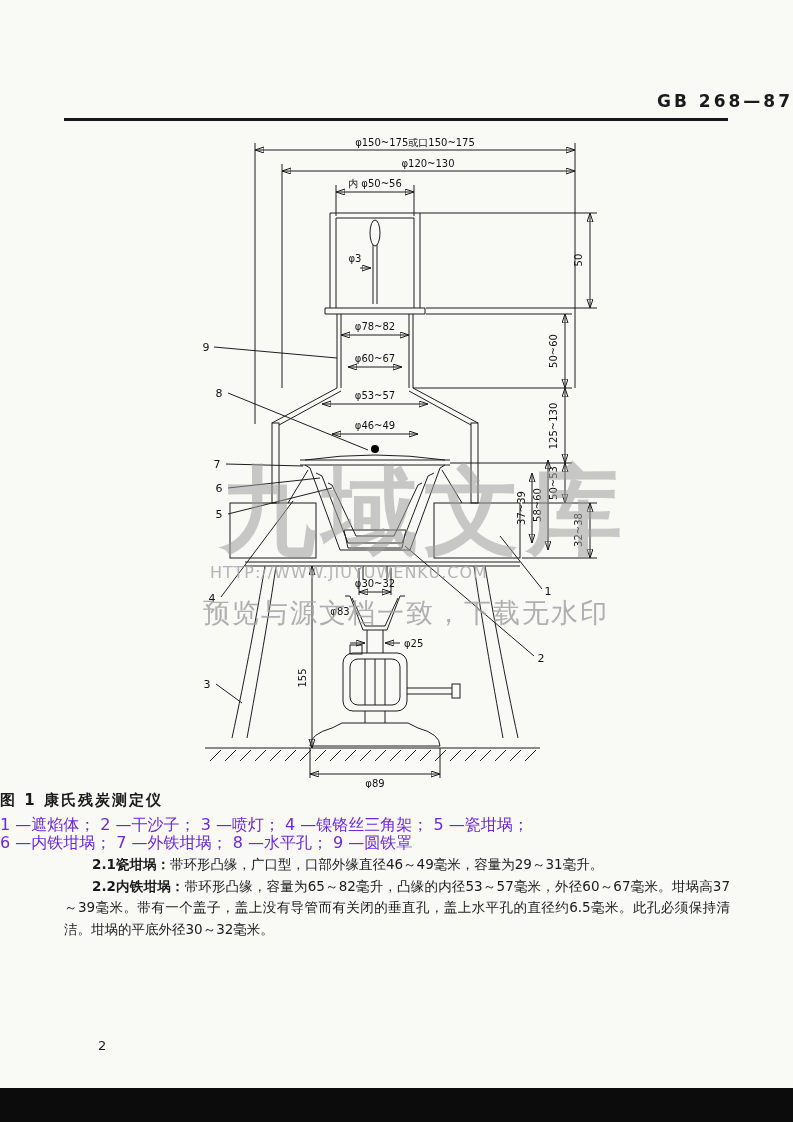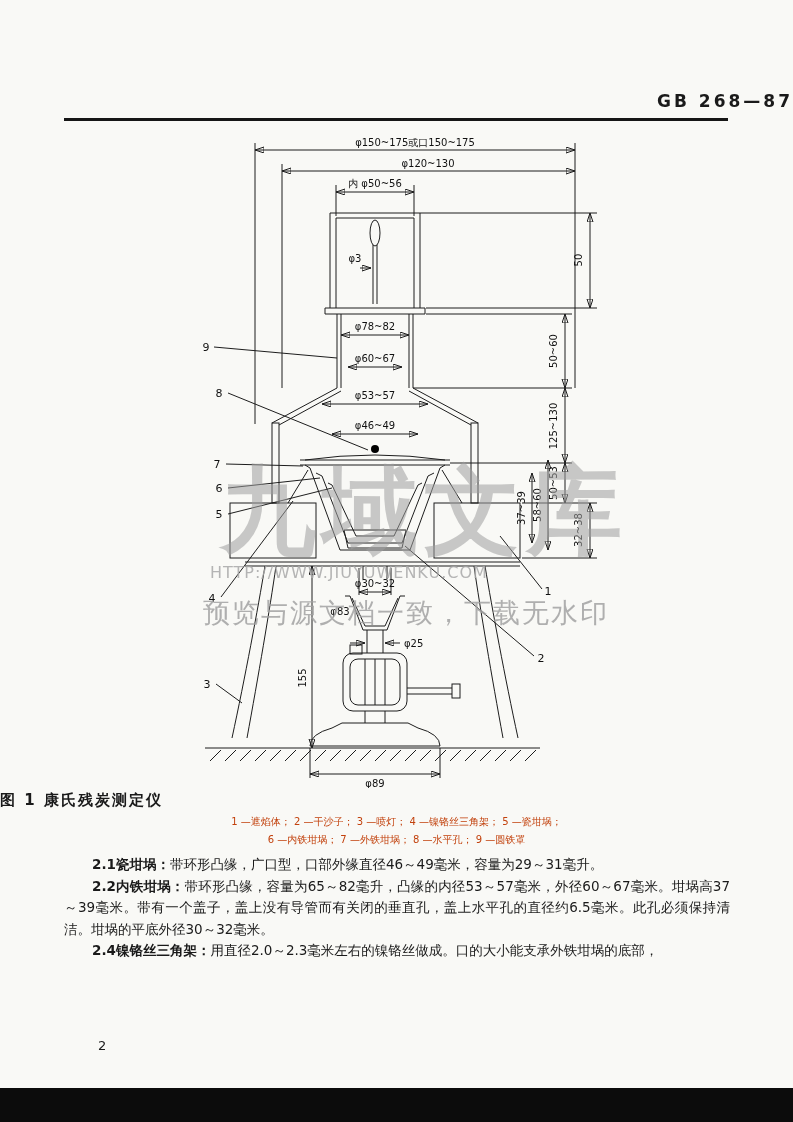--- a/index.html
+++ b/index.html
@@ -9,21 +9,21 @@
   .rule{position:absolute;top:118px;left:64px;width:664px;height:3px;background:#161616}
   .diagram{position:absolute;left:60px;top:138px;width:650px;height:650px}
   svg text{font-size:10px;fill:#111;font-family:"DejaVu Sans",sans-serif;stroke:none}
   svg .part{font-size:11px}
   svg line,svg path,svg rect,svg ellipse{stroke:#1d1d1d;fill:none;stroke-width:1}
   .wm{position:absolute;white-space:nowrap;pointer-events:none}
   .wm-logo{left:220px;top:448px;font-size:96px;font-weight:bold;letter-spacing:6px;color:rgba(158,158,158,.55)}
   .wm-url{left:210px;top:563px;font-size:16px;letter-spacing:1px;color:rgba(168,168,168,.85)}
   .wm-tag{left:203px;top:595px;font-size:27px;letter-spacing:2px;color:rgba(162,162,162,.85)}
   .caption{position:absolute;top:791px;left:0;width:100%;text-align:left;font-size:15px;font-weight:600;letter-spacing:2px}
-  .legend{position:absolute;left:0;width:100%;text-align:center;font-size:10px;color:#c2410c}
+  .legend{position:absolute;left:0;width:100%;text-align:left;font-size:16px;color:#6d28d9}
   .legend1{top:815px}
   .legend2{top:833px}
   .sections{position:absolute;left:64px;top:854px;width:666px;font-size:13.5px;line-height:21.5px;text-align:justify}
   .sec{text-indent:28px}
   .sec .num{font-weight:bold;}
   .sec .ttl{font-weight:bold}
   .pagenum{position:absolute;left:98px;top:1038px;font-size:13px}
   .blackbar{position:absolute;left:0;top:1088px;width:100%;height:34px;background:#0c0c0c}
 </style>
 </head>
@@ -231,17 +231,16 @@
 <div class="wm wm-url">HTTP://WWW.JIUYUWENKU.COM</div>
 <div class="wm wm-tag">预览与源文档一致，下载无水印</div>
 
 <div class="caption">图 1  康氏残炭测定仪</div>
 <div class="legend legend1">1 —遮焰体；  2 —干沙子；  3 —喷灯；  4 —镍铬丝三角架；  5 —瓷坩埚；</div>
 <div class="legend legend2">6 —内铁坩埚；  7 —外铁坩埚；  8 —水平孔；  9 —圆铁罩</div>
 
 <div class="sections">
   <p class="sec"><span class="num">2.1</span><span class="ttl">瓷坩埚：</span><span>带环形凸缘，广口型，口部外缘直径46～49毫米，容量为29～31毫升。</span></p>
   <p class="sec"><span class="num">2.2</span><span class="ttl">内铁坩埚：</span><span>带环形凸缘，容量为65～82毫升，凸缘的内径53～57毫米，外径60～67毫米。坩埚高37～39毫米。带有一个盖子，盖上没有导管而有关闭的垂直孔，盖上水平孔的直径约6.5毫米。此孔必须保持清洁。坩埚的平底外径30～32毫米。</span></p>
-  <p class="sec"><span class="num">2.4</span><span class="ttl">镍铬丝三角架：</span><span>用直径2.0～2.3毫米左右的镍铬丝做成。口的大小能支承外铁坩埚的底部，</span></p>
 </div>
 
 <div class="pagenum">2</div>
 <div class="blackbar"></div>
 
 </body></html>

